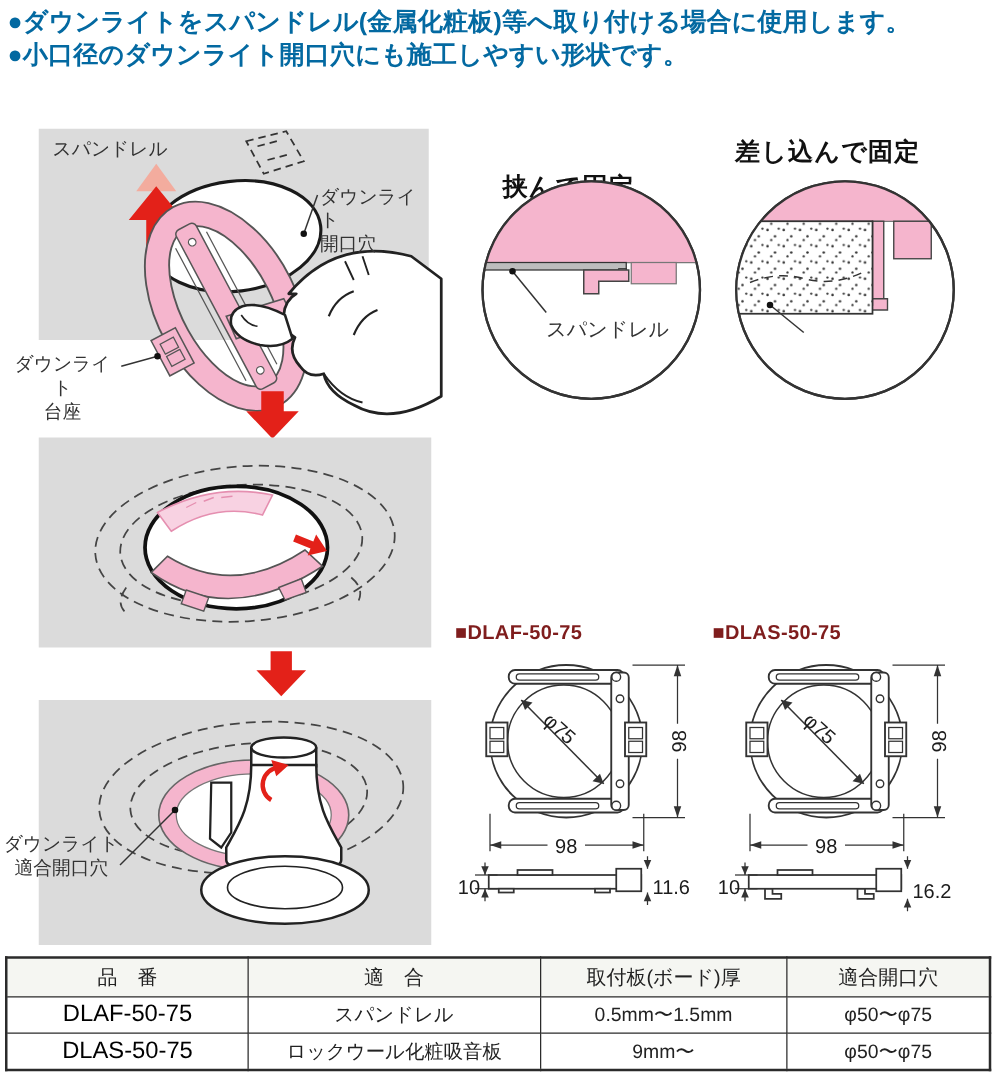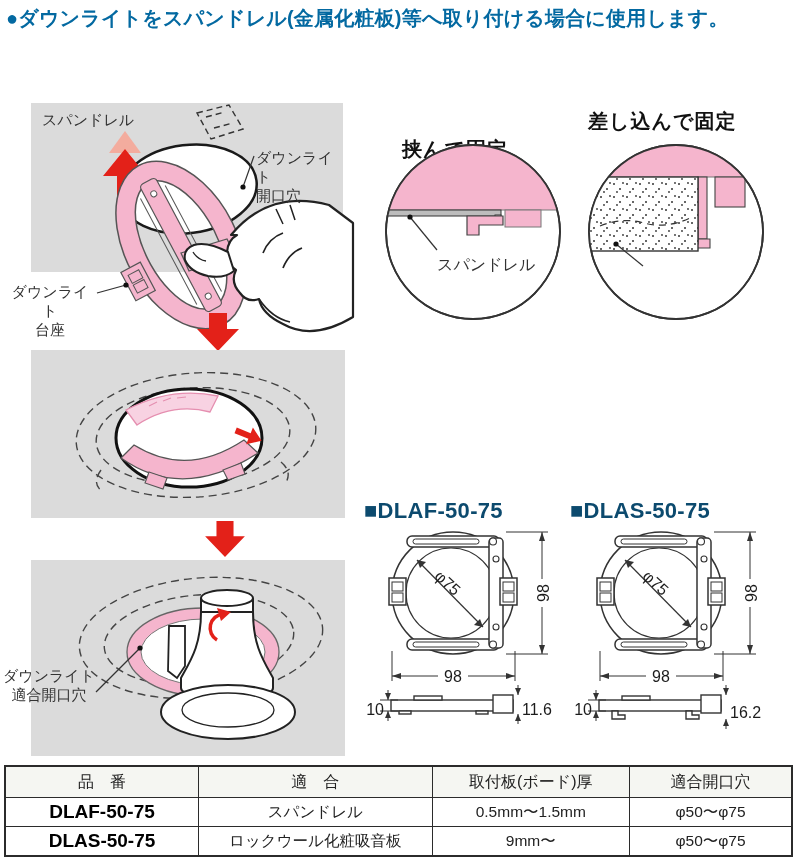--- a/index.html
+++ b/index.html
@@ -4,37 +4,38 @@
 <style>
   html,body{margin:0;padding:0;background:#ffffff;}
   #page{position:relative;width:796px;height:863px;background:#ffffff;overflow:hidden;
         font-family:"Liberation Sans","DejaVu Sans",sans-serif;color:#1c1c1c;}
   .abs{position:absolute;}
   .bullets{left:6px;top:5px;width:788px;font-size:20px;font-weight:bold;line-height:26px;letter-spacing:0.2px;color:#0369a1;}
   .panel{background:#dbdbdb;}
   .ill-label{font-size:15px;color:#333;line-height:19px;}
   .detail-title{font-size:20px;font-weight:bold;color:#111;letter-spacing:1px;}
   .detail-label{font-size:16px;color:#333;line-height:21px;}
-  .drw-heading{font-size:22px;font-weight:bold;color:#0c4a6e;letter-spacing:0.3px;}
+  .drw-heading{font-size:16px;font-weight:bold;color:#7f1d1d;letter-spacing:0.3px;}
   svg{position:absolute;overflow:visible;}
   svg text{font-family:"Liberation Sans","DejaVu Sans",sans-serif;fill:#1c1c1c;}
   table.spec{position:absolute;left:4px;top:765px;width:789px;border-collapse:collapse;table-layout:fixed;}
   table.spec th,table.spec td{border:1.5px solid #2b2b2b;text-align:center;vertical-align:middle;padding:0;}
   table.spec{border:2px solid #2b2b2b;}
   table.spec th{height:30px;font-size:16px;font-weight:normal;background:#f5f6f2;color:#222;}
   table.spec td{height:28px;font-size:15.5px;color:#222;background:#ffffff;}
-  table.spec td.model{font-size:19px;font-weight:bold;color:#000;}
+  table.spec td.model{font-size:19px;font-weight:normal;color:#000;}
 </style>
 </head>
 <body>
 
 <div id="page">
 
   <div class="abs bullets">
     <div>●ダウンライトをスパンドレル(金属化粧板)等へ取り付ける場合に使用します。</div>
+    <div>●小口径のダウンライト開口穴にも施工しやすい形状です。</div>
   </div>
 
   <div class="abs panel" style="left:31px;top:103px;width:312px;height:169px;"></div>
 
   <svg class="abs" style="left:31px;top:103px;" width="322" height="242" viewBox="0 0 322 242">
 
     <ellipse cx="157" cy="86" rx="69" ry="44" transform="rotate(-7 157 86)" fill="#ffffff" stroke="#1a1a1a" stroke-width="2.5"></ellipse>
 
     <g fill="none" stroke="#333" stroke-width="1.4" stroke-dasharray="6 4">
       <polygon points="166,10 198,2 212,26 180,36"></polygon>

